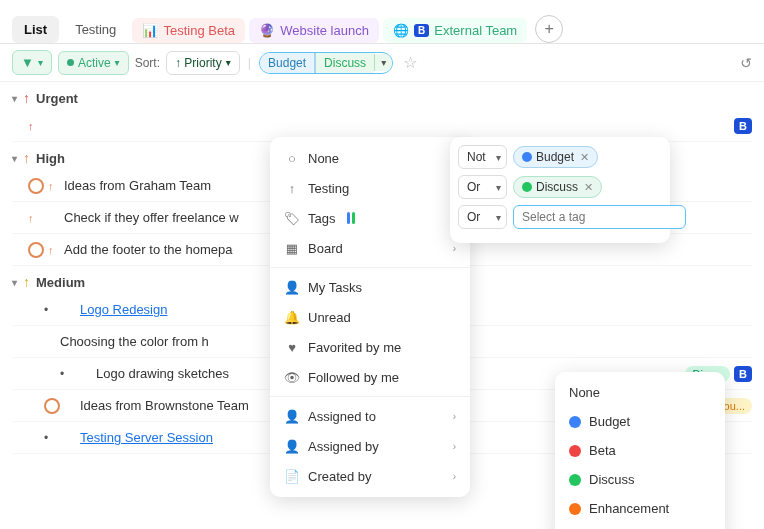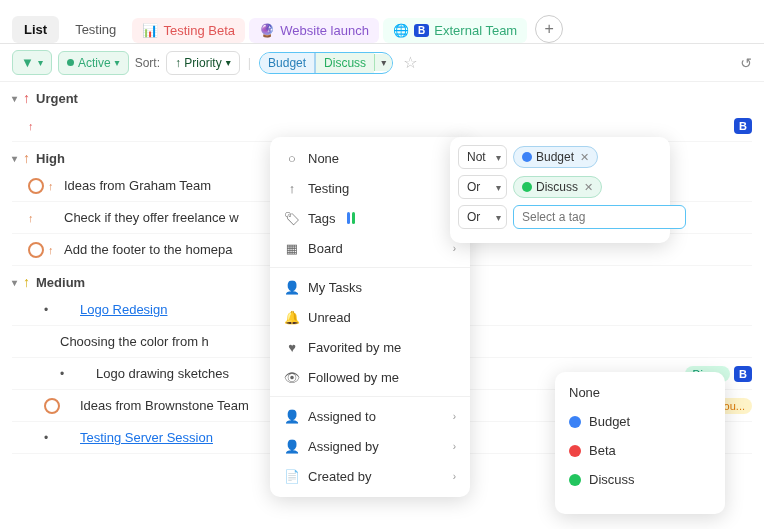--- a/index.html
+++ b/index.html
@@ -336,19 +336,23 @@
     </div>
     <div class="tag-option">
       <span class="tag-dot" style="background:#ef4444;"></span>
       <span>Beta</span>
     </div>
     <div class="tag-option">
       <span class="tag-dot" style="background:#22c55e;"></span>
       <span>Discuss</span>
     </div>
     <div class="tag-option">
+      <span class="tag-dot" style="background:#f97316;"></span>
+      <span>Enhancement</span>
+    </div>
+    <div class="tag-option">
       
       
     </div>
 
   </div>
 
 </div>
 
 </body></html>

